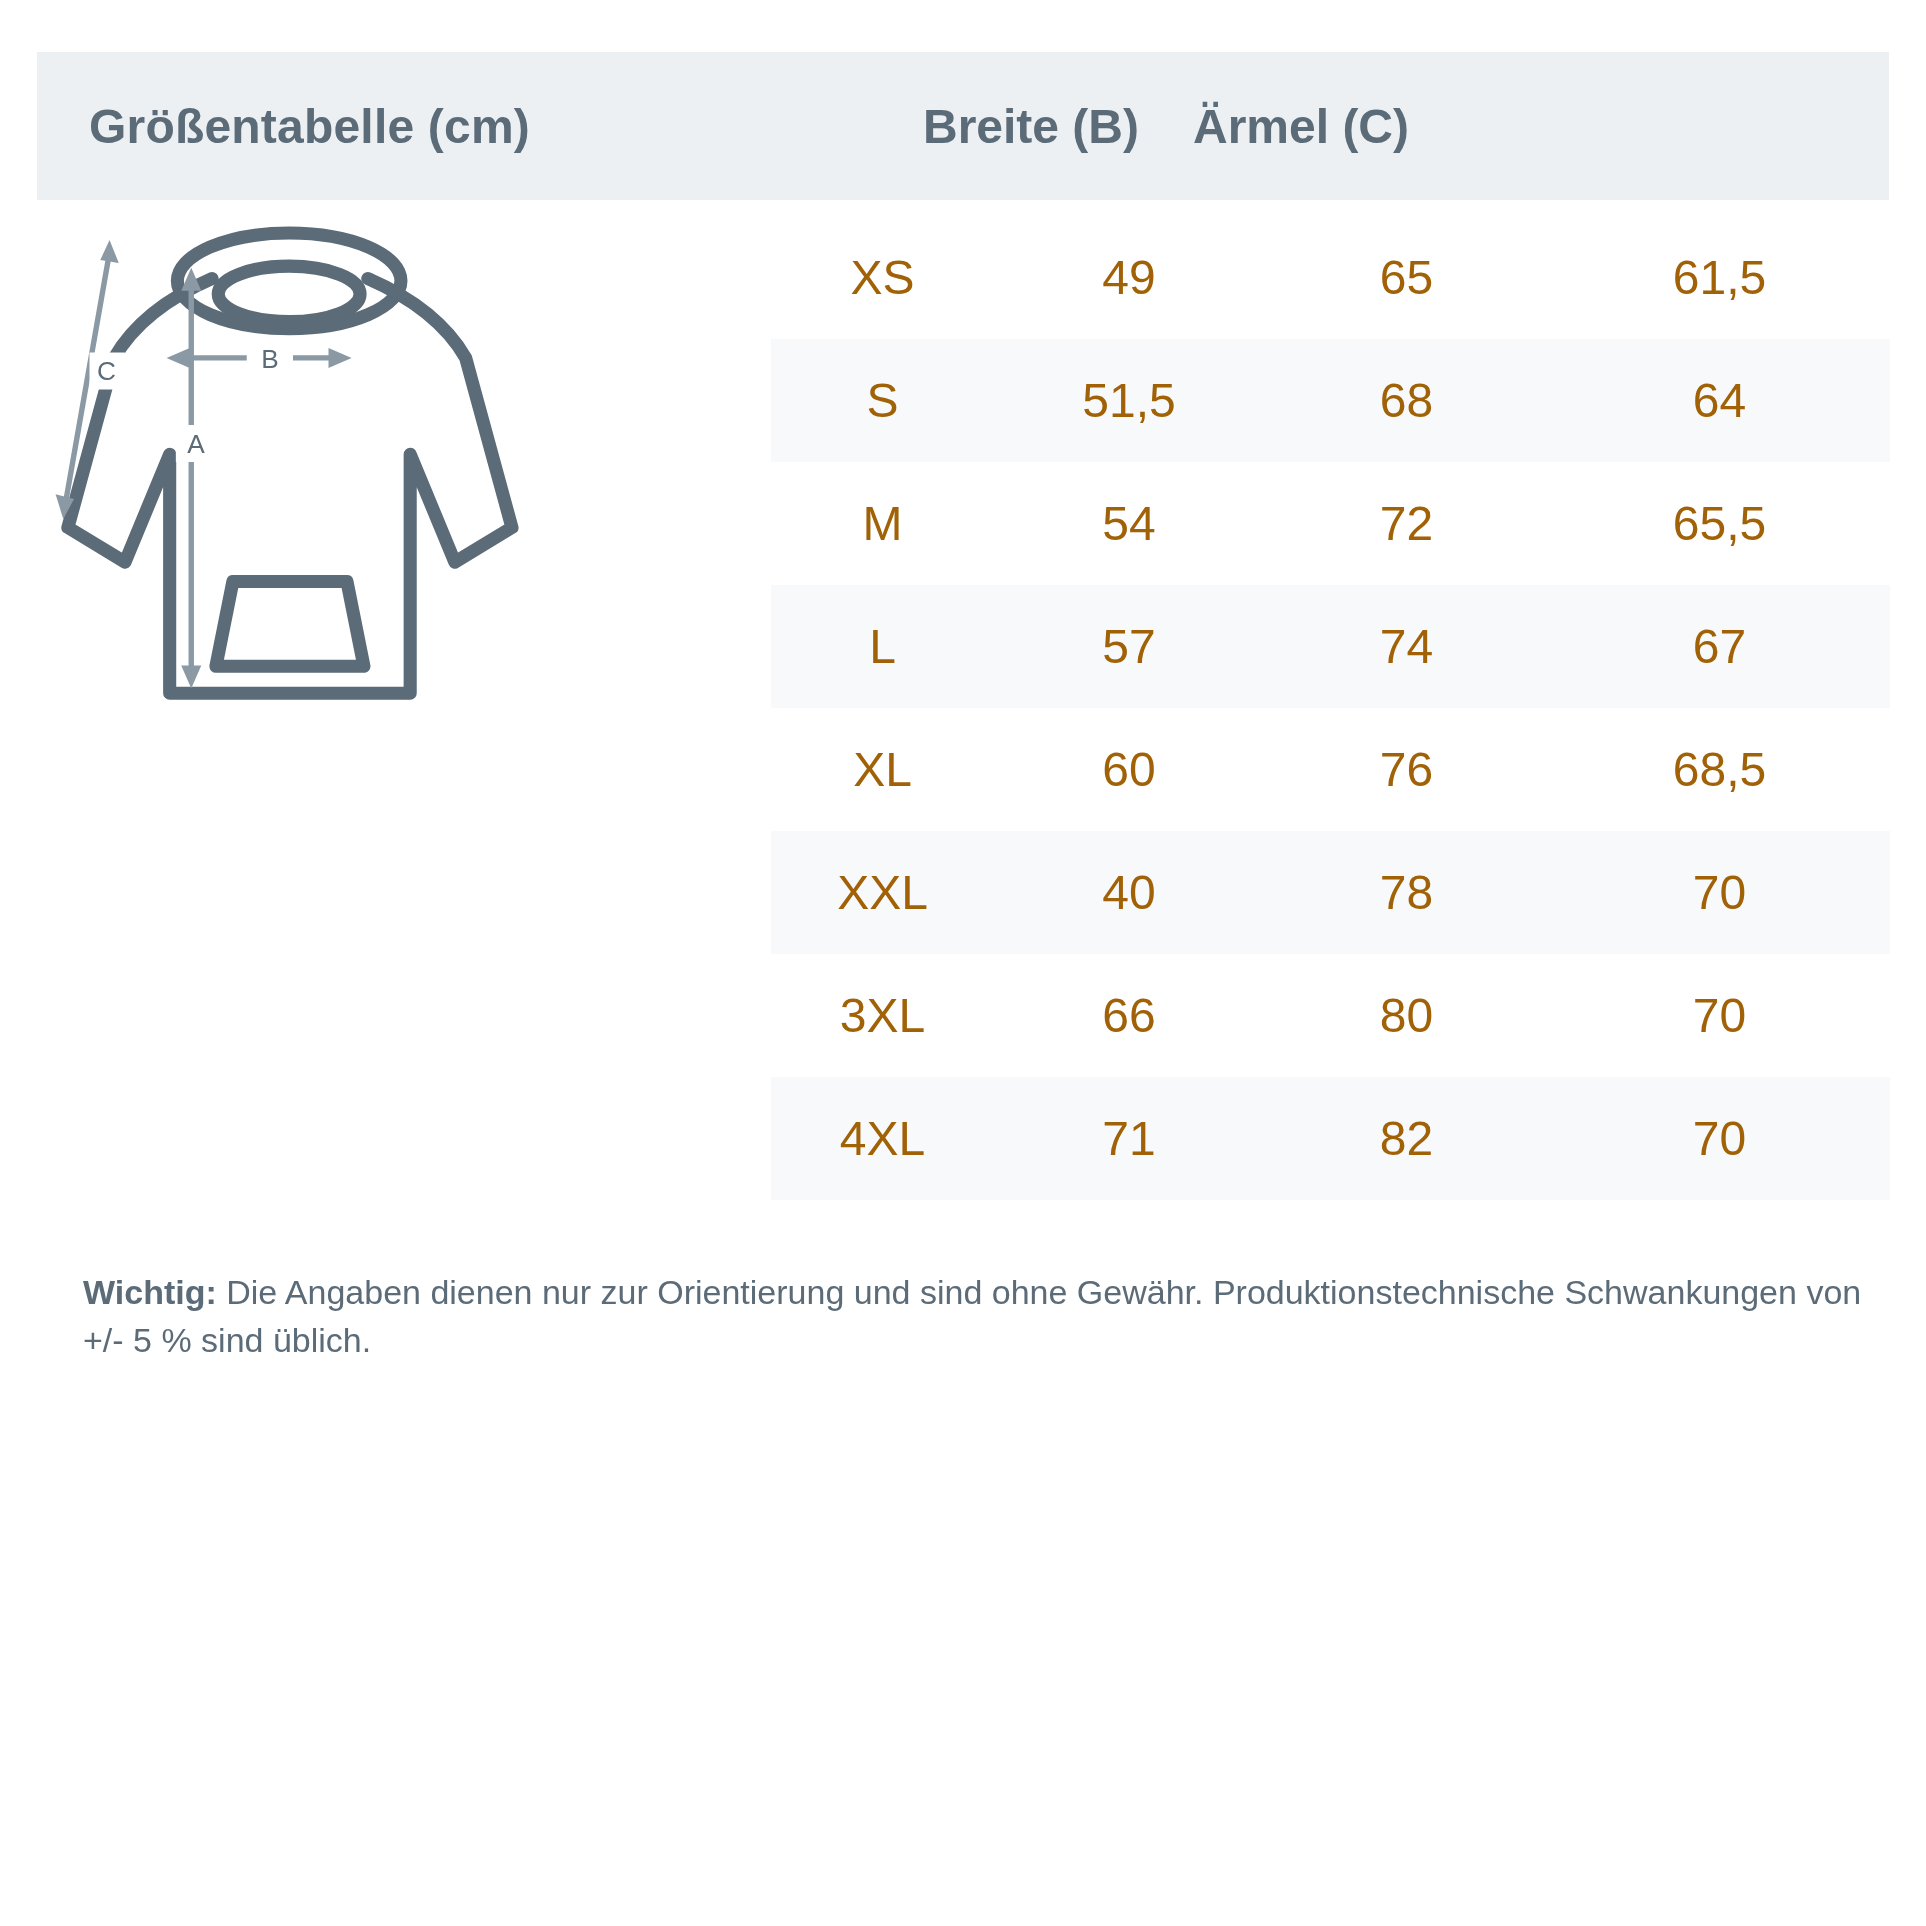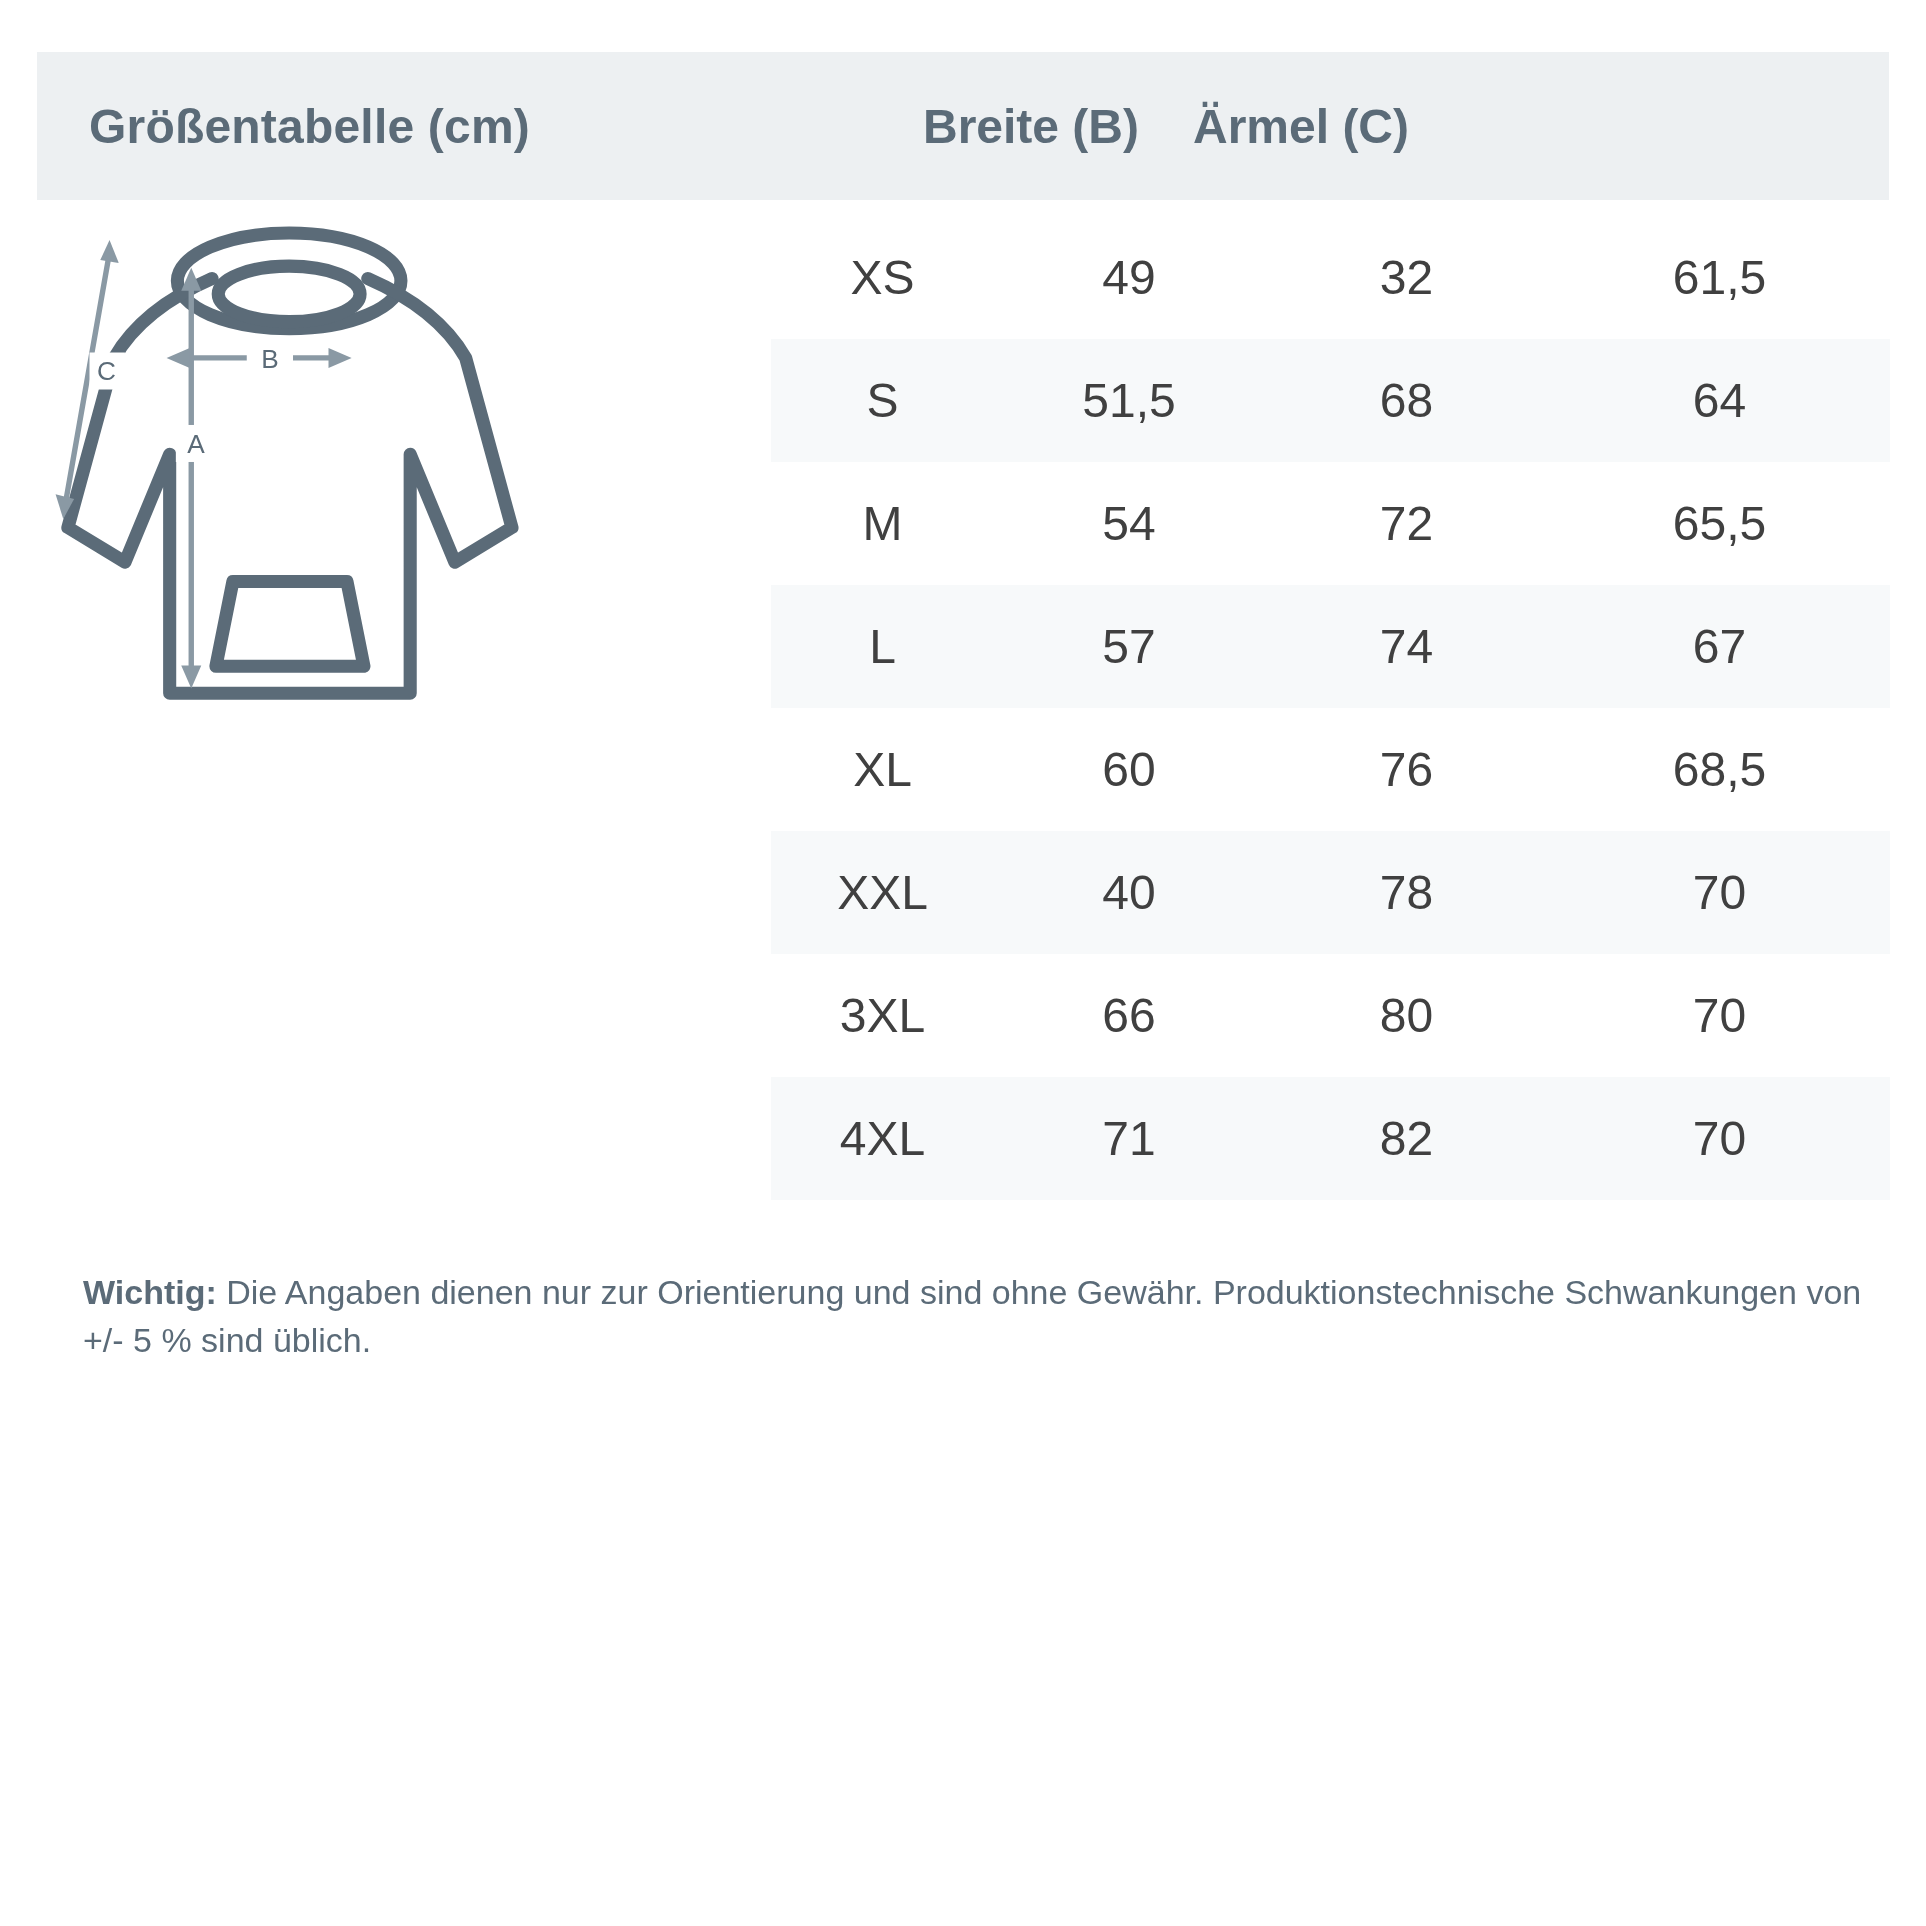--- a/index.html
+++ b/index.html
@@ -80,21 +80,21 @@
     top: 216px;
     width: 1119px;
     border-collapse: collapse;
     table-layout: fixed;
   }
   .size-table tr { height: 123px; }
   .size-table tr.odd { background: #ffffff; }
   .size-table tr.even { background: #f7f9fa; }
   .size-table td {
     font-size: 48px;
-    color: #404040;
+    color: #a16207;
     text-align: center;
     vertical-align: middle;
     padding: 0;
     border: none;
   }
   .size-table col.size-col  { width: 223px; }
   .size-table col.w-col     { width: 270px; }
   .size-table col.h-col     { width: 285px; }
   .size-table col.s-col     { width: 341px; }
 
@@ -184,21 +184,21 @@
     <colgroup>
       <col class="size-col">
         <col class="w-col">
         <col class="h-col">
         <col class="s-col">
     </colgroup>
     <tbody>
       <tr class="odd">
         <td>XS</td>
         <td>49</td>
-        <td>32</td>
+        <td>65</td>
         <td>61,5</td>
       </tr>
       <tr class="even">
         <td>S</td>
         <td>51,5</td>
         <td>68</td>
         <td>64</td>
       </tr>
       <tr class="odd">
         <td>M</td>

